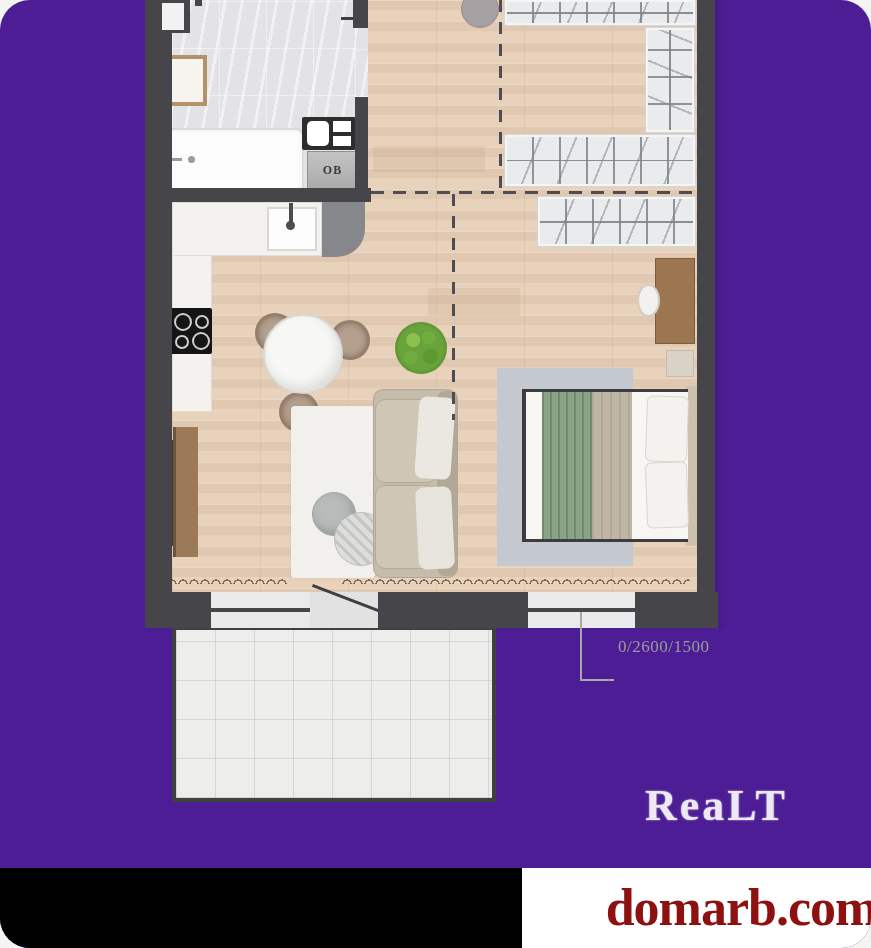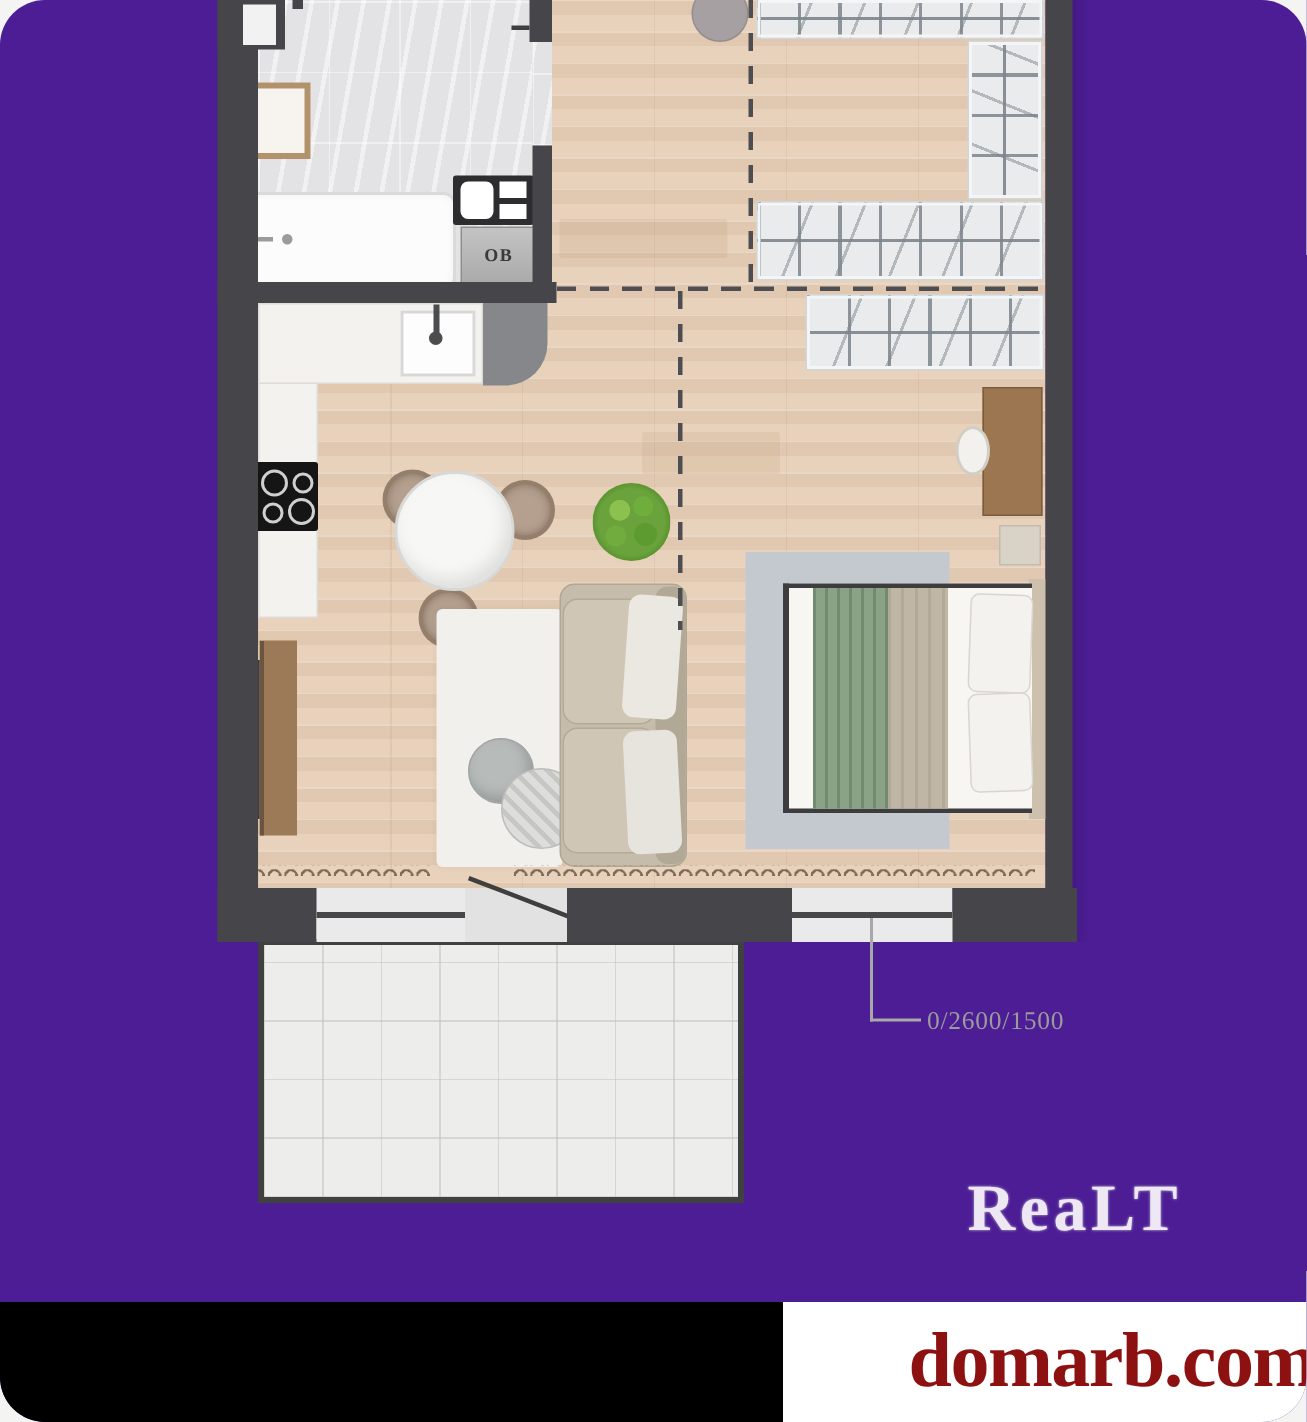--- a/index.html
+++ b/index.html
@@ -169,21 +169,21 @@
   <div class="abs" style="left:211px;top:608px;width:99px;height:4px;background:#47474a;"></div>
   <div class="abs" style="left:310px;top:592px;width:68px;height:36px;background:#e2e2e2;"></div>
   <div class="abs" style="left:313px;top:584px;width:72px;height:3px;background:#3f3f3f;transform:rotate(21deg);transform-origin:left top;"></div>
   <div class="abs wall" style="left:378px;top:592px;width:150px;height:36px;"></div>
   <div class="abs" style="left:528px;top:592px;width:107px;height:36px;background:#eaeaea;"></div>
   <div class="abs" style="left:528px;top:608px;width:107px;height:4px;background:#47474a;"></div>
   <div class="abs wall" style="left:635px;top:592px;width:83px;height:36px;"></div>
 
   <div class="abs" style="left:580px;top:612px;width:2px;height:69px;background:#a8a8a8;"></div>
   <div class="abs" style="left:580px;top:679px;width:34px;height:2px;background:#a8a8a8;"></div>
-  <div class="abs dim-label" style="left:618px;top:671px;">0/2600/1500</div>
+  <div class="abs dim-label" style="left:618px;top:637px;">0/2600/1500</div>
 
   <div class="abs watermark" style="left:645px;top:780px;">ReaLT</div>
 
   <div class="abs banner-black" style="left:0;top:868px;width:522px;height:80px;"></div>
   <div class="abs banner-white" style="left:522px;top:868px;width:349px;height:80px;">
     <div class="banner-text">domarb.com</div>
   </div>
 
 </div>
 

